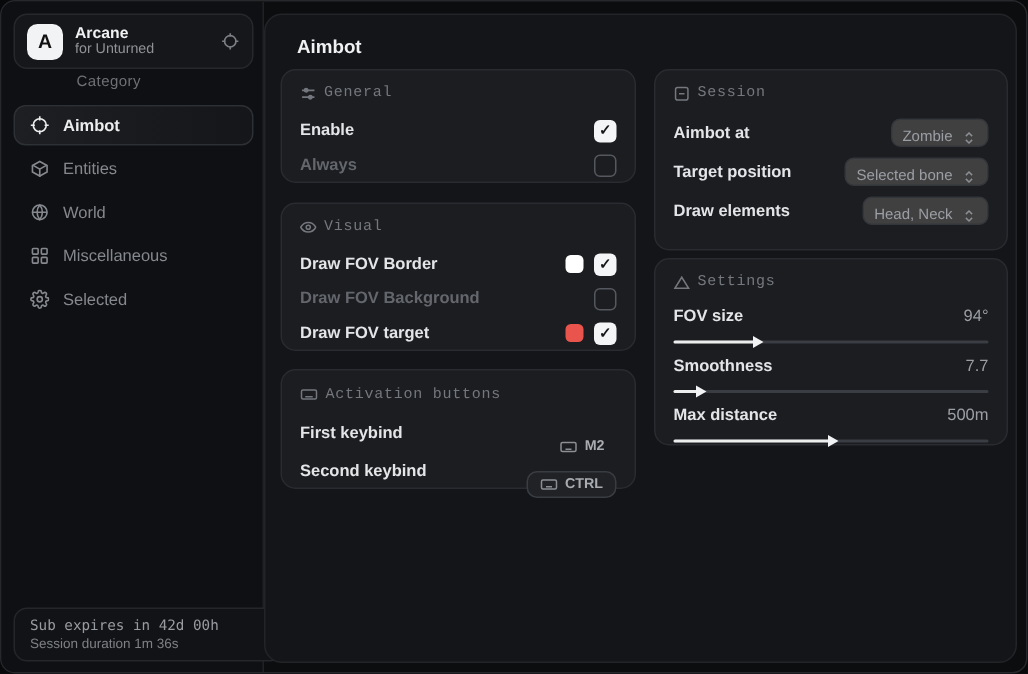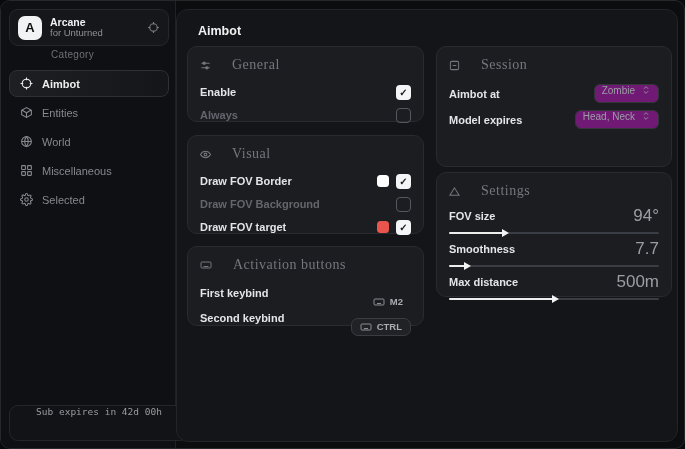--- a/index.html
+++ b/index.html
@@ -33,42 +33,42 @@
     border:1px solid transparent;
   }
   .nav-item .ic { display:flex; color:inherit; }
   .nav-item.active {
     background:linear-gradient(90deg,#1d1f23,#141619);
     border:1px solid #2d3035; color:#eceded; font-weight:600;
   }
   .sub-card {
     position:absolute; left:8px; bottom:7px; width:180px; height:36px;
     background:#121316; border:1px solid #24262a; border-radius:9px;
-    display:flex; flex-direction:row; justify-content:center; padding:0 10px; gap:1px;
+    display:flex; flex-direction:column; justify-content:center; padding:0 10px; gap:1px;
   }
   .sub-line1 { font-family:"DejaVu Sans Mono", monospace; font-size:9.5px; color:#989ba0; }
   .sub-line2 { font-size:9px; color:#7d8085; }
   
   .main {
     position:absolute; left:175px; top:8px; width:502px; height:433px;
     background:#141518; border:1px solid #222428; border-radius:12px;
   }
   .page-title { position:absolute; left:21px; top:14px; font-size:12.5px; font-weight:bold; color:#f0f1f2; }
   .card {
     position:absolute; background:#1b1d21; border:1px solid #292b30; border-radius:10px;
     padding:10px 12px 0 12px;
   }
   .card-general    { left:10px;  top:36px;  width:237px; height:76px; }
   .card-visual     { left:10px;  top:125px; width:237px; height:99px; }
   .card-activation { left:10px;  top:236px; width:237px; height:80px; }
   .card-tracker    { left:259px; top:36px;  width:236px; height:121px; }
   .card-accuracy   { left:259px; top:162px; width:236px; height:125px; }
   .card-header {
-    display:flex; align-items:center; gap:21px;
-    font-family:Liberation Serif, serif; font-size:14px; color:#74777d;
+    display:flex; align-items:center; gap:5px;
+    font-family:Liberation Mono, monospace; font-size:10px; color:#74777d;
     letter-spacing:.5px; margin-bottom:8px;
   }
   .card-header .ic { display:flex; color:#74777d; }
   .row { display:flex; align-items:center; justify-content:space-between; height:22px; margin-bottom:1px; }
   .row-label { font-size:11px; font-weight:600; color:#e4e5e7; }
   .row-label.dim { color:#63666c; }
   .right-group { display:flex; align-items:center; gap:7px; }
   
   .checkbox {
     width:15px; height:15px; border-radius:4px; display:flex; align-items:center; justify-content:center;
@@ -78,29 +78,29 @@
   .swatch { width:12px; height:12px; border-radius:3.5px; }
   
   .keypill {
     display:flex; align-items:center; gap:5px; height:18px; padding:0 8px;
     border-radius:7px; font-size:9.5px; color:#a9acb1; font-weight:600;margin-top:17px;
   }
   .keypill.bordered { border:1px solid #393c41; background:#202226; }
   .keypill .ic { display:flex; color:#8b8e93; }
   
   .dropdown {
-    display:flex; align-items:flex-start; gap:6px; height:19px; padding:0 7px;
-    background:#701a75; border:1px solid #33363b; border-radius:6px;
+    display:flex; align-items:flex-end; gap:6px; height:19px; padding:0 7px;
+    background:#404040; border:1px solid #33363b; border-radius:6px;
     font-size:10px; color:#9b9ea4;
   }
   .dropdown .ic { display:flex; color:#8b8e93; }
   
   .slider-row { margin-bottom:4px; }
   .slider-top { display:flex; align-items:center; justify-content:space-between; height:18px; margin-top:2px; }
-  .slider-value { font-size:17px; color:#9b9ea3; }
+  .slider-value { font-size:11px; color:#9b9ea3; }
   .slider-track { position:relative; height:2px; background:#3a3d43; border-radius:2px; margin:7px 0 6px 0; }
   .slider-fill { position:absolute; left:0; top:0; height:100%; background:#eceded; border-radius:2px; }
   .slider-thumb {
     position:absolute; top:50%; transform:translate(-2px,-50%);
     width:0; height:0; border-top:4px solid transparent; border-bottom:4px solid transparent;
     border-left:7px solid #f2f3f4;
   }
   svg { display:block; }
 </style>
 </head>
@@ -179,20 +179,21 @@
               <circle cx="12" cy="12" r="3.2"></circle>
               <path d="M19.4 15a1.7 1.7 0 0 0 .34 1.87l.06.06a2 2 0 1 1-2.83 2.83l-.06-.06A1.7 1.7 0 0 0 15 19.4a1.7 1.7 0 0 0-1 1.56V21a2 2 0 1 1-4 0v-.09A1.7 1.7 0 0 0 9 19.4a1.7 1.7 0 0 0-1.87.34l-.06.06a2 2 0 1 1-2.83-2.83l.06-.06A1.7 1.7 0 0 0 4.6 15a1.7 1.7 0 0 0-1.56-1H3a2 2 0 1 1 0-4h.09A1.7 1.7 0 0 0 4.6 9a1.7 1.7 0 0 0-.34-1.87l-.06-.06a2 2 0 1 1 2.83-2.83l.06.06A1.7 1.7 0 0 0 9 4.6a1.7 1.7 0 0 0 1-1.56V3a2 2 0 1 1 4 0v.09a1.7 1.7 0 0 0 1 1.51 1.7 1.7 0 0 0 1.87-.34l.06-.06a2 2 0 1 1 2.83 2.83l-.06.06A1.7 1.7 0 0 0 19.4 9c.23.55.76.93 1.56 1H21a2 2 0 1 1 0 4h-.09a1.7 1.7 0 0 0-1.51 1z"></path>
             </svg>
         </span>
         <span>Selected</span>
       </div>
     </div>
 
     <div class="sub-card">
       <div class="sub-line1">Sub expires in 42d 00h</div>
+      <div class="sub-line2">Session duration 1m 36s</div>
     </div>
   </div>
 
   <div class="main">
     <div class="page-title">Aimbot</div>
 
     <div class="card card-general">
       <div class="card-header">
         <span class="ic">
           <svg width="11" height="11" viewBox="0 0 24 24" fill="none" stroke="currentColor" stroke-width="2.4">
@@ -302,21 +303,33 @@
           <span>Zombie</span>
           <span class="ic">
             <svg width="10" height="10" viewBox="0 0 24 24" fill="none" stroke="currentColor" stroke-width="2.4">
                 <path d="m7 15 5 5 5-5"></path>
                 <path d="m7 9 5-5 5 5"></path>
               </svg>
           </span>
         </span>
       </div>
       <div class="row" style="height:25px">
-        <span class="row-label">Model expires</span>
+        <span class="row-label">Target position</span>
+        <span class="dropdown">
+          <span>Selected bone</span>
+          <span class="ic">
+            <svg width="10" height="10" viewBox="0 0 24 24" fill="none" stroke="currentColor" stroke-width="2.4">
+                <path d="m7 15 5 5 5-5"></path>
+                <path d="m7 9 5-5 5 5"></path>
+              </svg>
+          </span>
+        </span>
+      </div>
+      <div class="row" style="height:25px">
+        <span class="row-label">Draw elements</span>
         <span class="dropdown">
           <span>Head, Neck</span>
           <span class="ic">
             <svg width="10" height="10" viewBox="0 0 24 24" fill="none" stroke="currentColor" stroke-width="2.4">
                 <path d="m7 15 5 5 5-5"></path>
                 <path d="m7 9 5-5 5 5"></path>
               </svg>
           </span>
         </span>
       </div>

